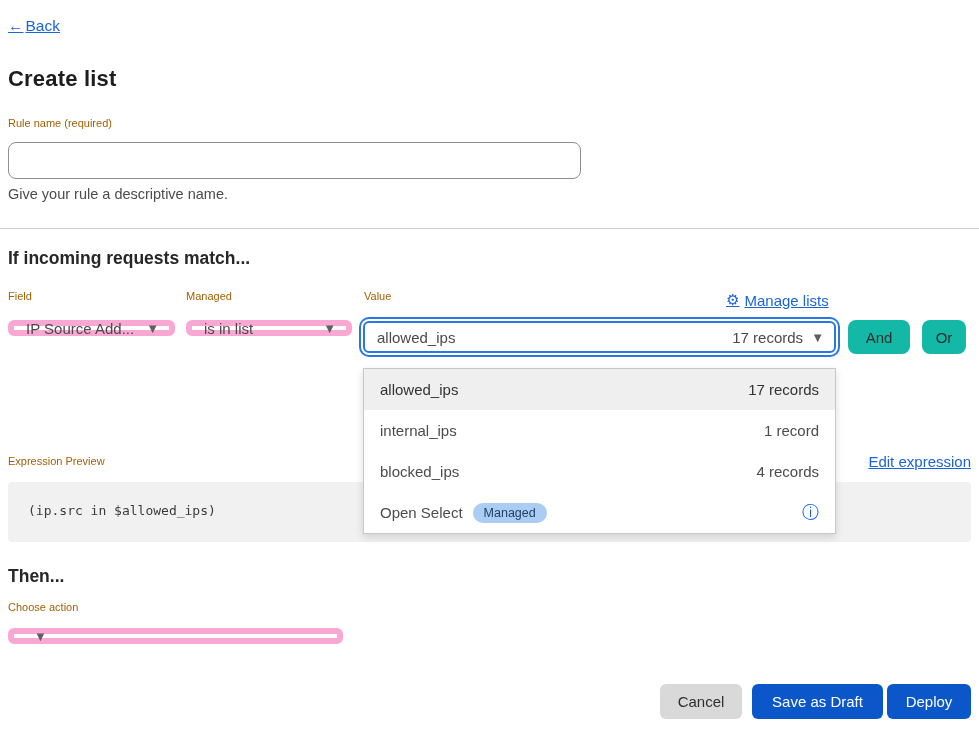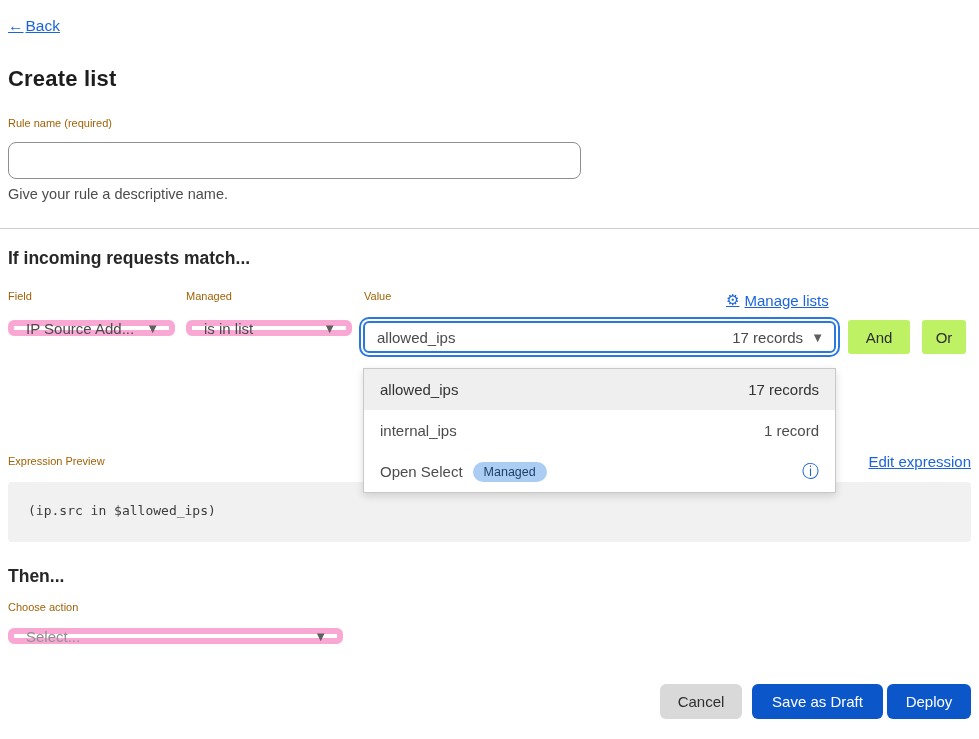--- a/index.html
+++ b/index.html
@@ -66,22 +66,22 @@
   .select-focused {
     left: 363px; top: 321px; width: 473px; height: 32px;
     border: 2px solid #2b77e0;
     box-shadow: 0 0 0 2px #ffffff, 0 0 0 4px #2b77e0;
   }
   .sel-meta { font-size: 15px; color: #4a4a4a; margin-left: auto; white-space: nowrap; }
 
   
   .chip-btn {
     position: absolute; top: 320px; height: 34px;
-    background: #bef264; color: #2e2e2e;
-    border: none; border-radius: 3px; font-size: 15px;
+    background: #14b8a6; color: #2e2e2e;
+    border: none; border-radius: 8px; font-size: 15px;
     font-family: "Liberation Sans", sans-serif; cursor: pointer;
   }
 
   .manage-lists { left: 726px; top: 291px; display: flex; align-items: center; gap: 5px; }
   .gear-icon { color: #1b64da; font-size: 15px; text-decoration: none; }
 
   
   .expr-box {
     left: 8px; top: 482px; width: 963px; height: 60px;
     background: #f1f1f1; border-radius: 4px;
@@ -180,29 +180,32 @@
 <div class="abs dropdown">
   <div class="dd-item highlighted">
     <span>allowed_ips</span>
     <span class="dd-meta">17 records</span>
   </div>
   <div class="dd-item">
     <span>internal_ips</span>
     <span class="dd-meta">1 record</span>
   </div>
   <div class="dd-item">
+    <span>blocked_ips</span>
+    <span class="dd-meta">4 records</span>
+  </div>
+  <div class="dd-item">
     <span>Open Select</span>
     <span class="managed-badge">Managed</span>
     <span class="info-icon">ⓘ</span>
   </div>
 </div>
 
 <div class="abs section-heading" style="left:8px; top:566px;">Then...</div>
 <div class="abs field-label" style="left:8px; top:601px;">Choose action</div>
 
 <div class="select" style="left:8px; top:628px; width:335px;">
-  <span class="sel-text placeholder">Select...</span>
   <span class="chevron">▼</span>
 </div>
 
 <button class="btn btn-gray" style="left:660px; width:82px;">Cancel</button>
 <button class="btn btn-blue" style="left:752px; width:131px;">Save as Draft</button>
 <button class="btn btn-blue" style="left:887px; width:84px;">Deploy</button>
 
 </body></html>

